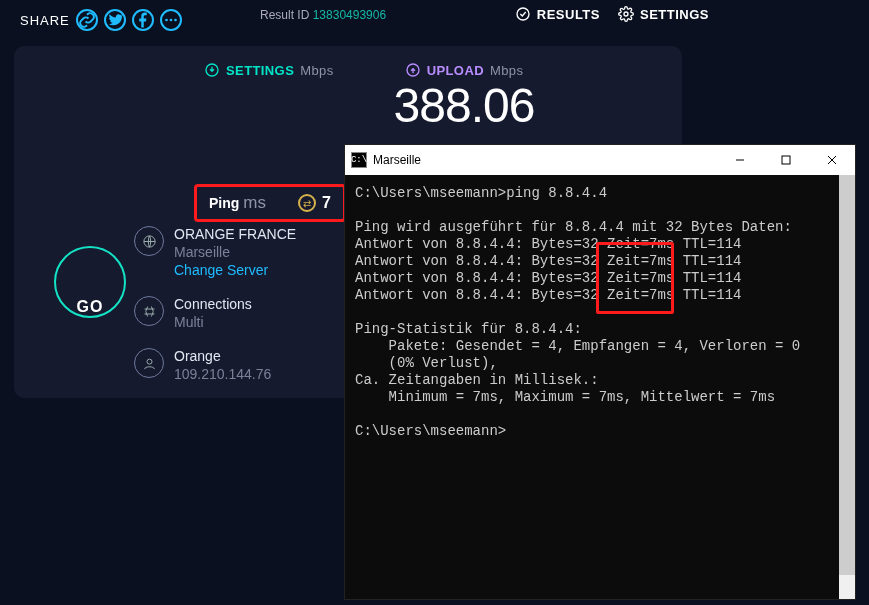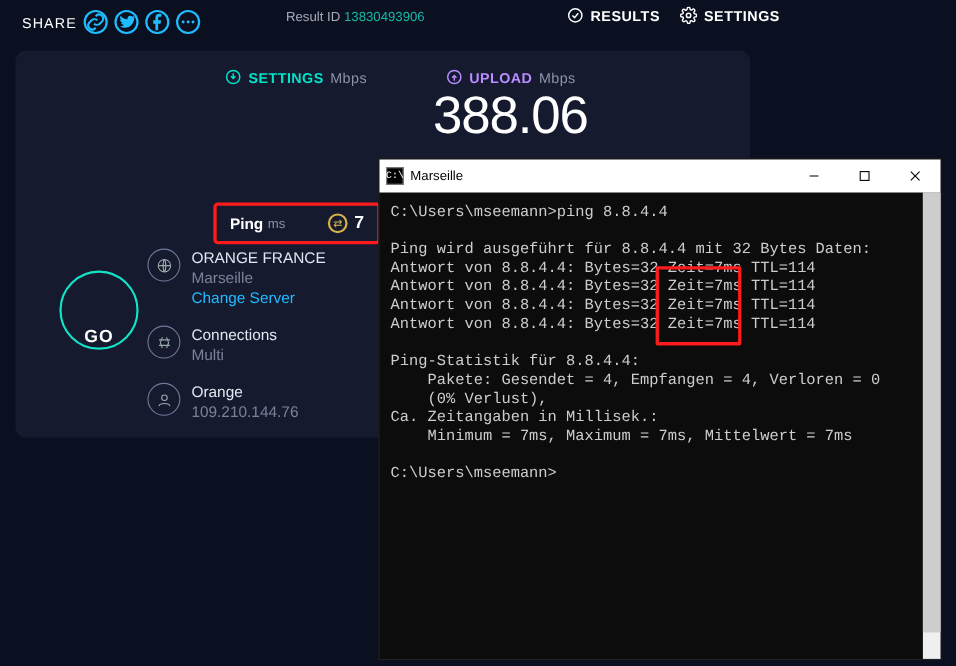--- a/index.html
+++ b/index.html
@@ -20,21 +20,21 @@
 .speed-col { display:flex; flex-direction:column; align-items:center; }
 .speed-hdr { display:flex; align-items:center; gap:6px; font-size:13px; font-weight:bold; letter-spacing:0.4px; }
 .speed-hdr .unit { color: #8ea; font-weight:normal; color:#8d93a8; }
 .speed-hdr .dl { color:#00e3c6; }
 .speed-hdr .ul { color:#b98dff; }
 .speed-hdr svg { width:16px;height:16px; }
 .speed-val { font-size:48px; font-weight:200; letter-spacing:-1px; }
 
 .ping-box { position: absolute; left: 180px; top: 138px; width: 152px; height: 38px; border: 3px solid #ff1b1b; border-radius:4px; display:flex; align-items:center; padding:0 12px; }
 .ping-box .lbl { font-weight:bold; font-size:14px; color:#fff;}
-.ping-box .u { font-size:12px; color:#8d93a8; margin-left:4px;}
+.ping-box .u { font-size:17px; color:#8d93a8; margin-left:4px;}
 .ping-box .spacer{flex:1;}
 .ping-box .lat-ic { width:18px;height:18px;border:2px solid #d6b24a;border-radius:50%;display:inline-flex;align-items:center;justify-content:center;color:#d6b24a;font-size:10px;margin-right:6px;}
 .ping-box .v{font-weight:bold;font-size:16px;}
 
 .go-circle { position:absolute; left:40px; top:200px; width:72px;height:72px; border:2px solid #14e2c5; border-radius:50%; display:flex;align-items:flex-end;justify-content:center;font-size:16px;font-weight:bold;letter-spacing:1px;cursor:pointer;}
 
 .meta-rows { position:absolute; left:120px; top:180px; display:flex; flex-direction:column; gap:18px;}
 .meta-row { display:flex; gap:10px; align-items:flex-start; }
 .meta-ic { width:30px;height:30px;border:1.5px solid #6e7a9a;border-radius:50%;display:flex;align-items:center;justify-content:center;color:#9aa; flex-shrink:0;}
 .meta-ic svg{width:15px;height:15px;}

